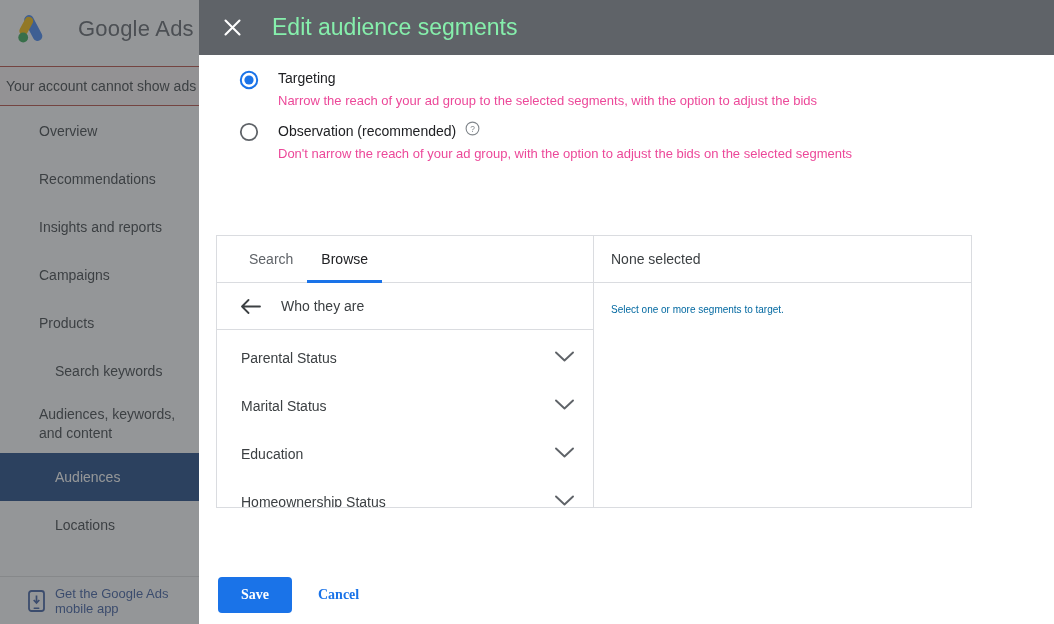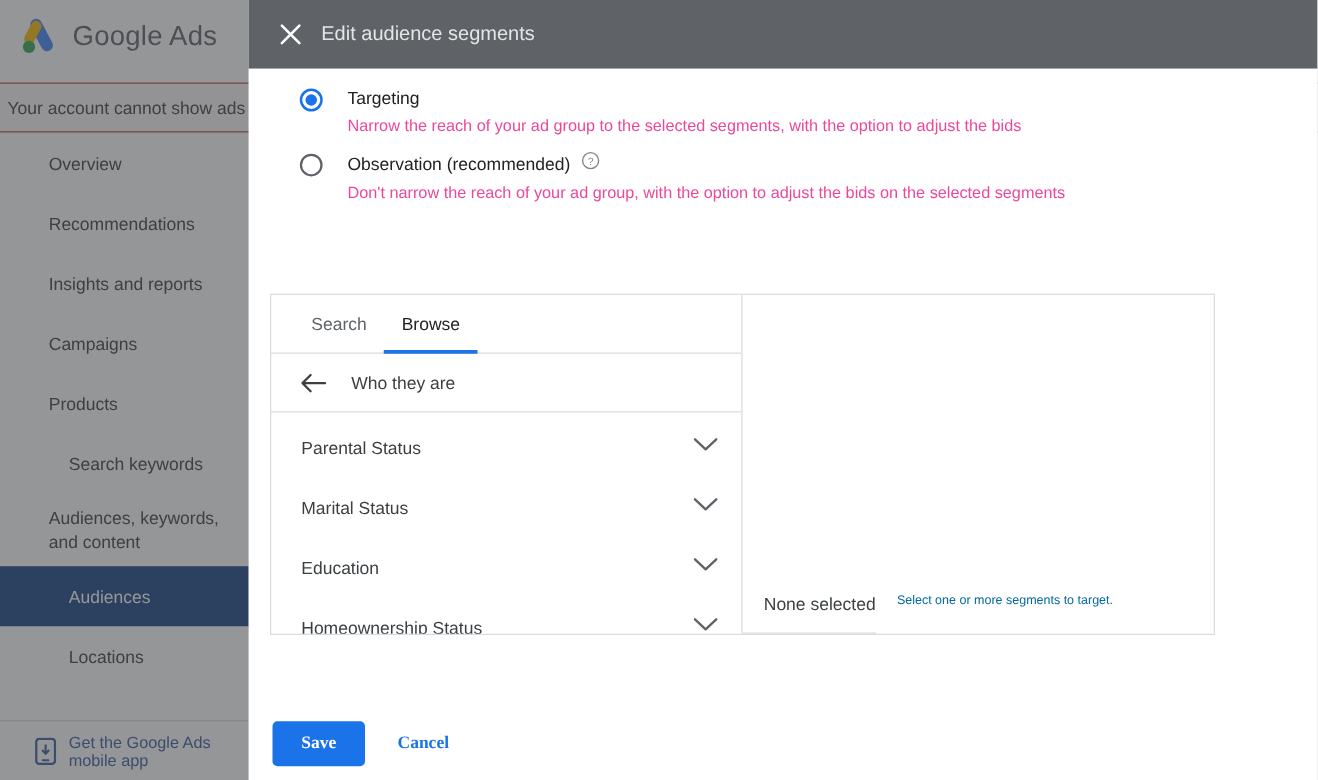--- a/index.html
+++ b/index.html
@@ -19,21 +19,21 @@
     background: #ffffff;
   }
   .bg-topbar {
     position: absolute; left: 0; top: 0; width: 1054px; height: 58px;
     background: #ffffff;
     display: flex; align-items: center;
     padding-left: 14px;
   }
   .ads-logo { width: 36px; height: 34px; flex: 0 0 auto; }
   .ads-wordmark {
-    margin-left: 8px;
+    margin-left: 28px;
     font-size: 22px;
     color: #5f6368;
     letter-spacing: 0.2px;
     white-space: nowrap;
   }
   .ads-wordmark b { font-weight: 400; }
 
   .bg-banner {
     position: absolute; left: 0; top: 66px; width: 1054px; height: 40px;
     border-top: 1px solid #b94a3f;
@@ -90,23 +90,23 @@
     background: #5f6368;
     display: flex; align-items: center;
     padding-left: 16px;
   }
   .close-btn {
     width: 34px; height: 34px;
     display: flex; align-items: center; justify-content: center;
     cursor: pointer;
   }
   .dlg-title {
-    margin-left: 8px;
-    color: #e5e5e5;
-    font-size: 16px;
+    margin-left: 23px;
+    color: #86efac;
+    font-size: 23px;
   }
 
   .dlg-body {
     flex: 1 1 auto; position: relative; overflow: hidden;
     background: #ffffff;
   }
 
   .radio-group { padding: 14px 0 0 16px; margin-left: 24px; }
   .radio-row { display: flex; align-items: flex-start; }
   .radio-row + .radio-row { margin-top: 12px; }
@@ -160,21 +160,21 @@
   .back-btn { width: 26px; height: 26px; display: flex; align-items: center; justify-content: center; cursor: pointer; }
   .crumb-label { margin-left: 18px; font-size: 14px; color: #3c4043; }
   .cat-list { flex: 1 1 auto; overflow: hidden; padding-top: 4px; }
   .cat-row {
     height: 48px; display: flex; align-items: center;
     padding: 0 18px 0 24px; cursor: pointer;
   }
   .cat-name { flex: 1 1 auto; font-size: 14px; color: #3c4043; }
   .chev { flex: 0 0 auto; }
 
-  .picker-right { flex: 1 1 auto; display: flex; flex-direction: row; align-items: flex-end; }
+  .picker-right { flex: 1 1 auto; display: flex; flex-direction: column; }
   .sel-header {
     height: 47px; flex: 0 0 auto;
     border-bottom: 1px solid #dadce0;
     display: flex; align-items: center; padding-left: 17px;
     font-size: 14px; color: #3c4043;
   }
   .sel-empty {
     padding: 21px 17px; font-size: 10px; color: #0369a1;
   }
 

